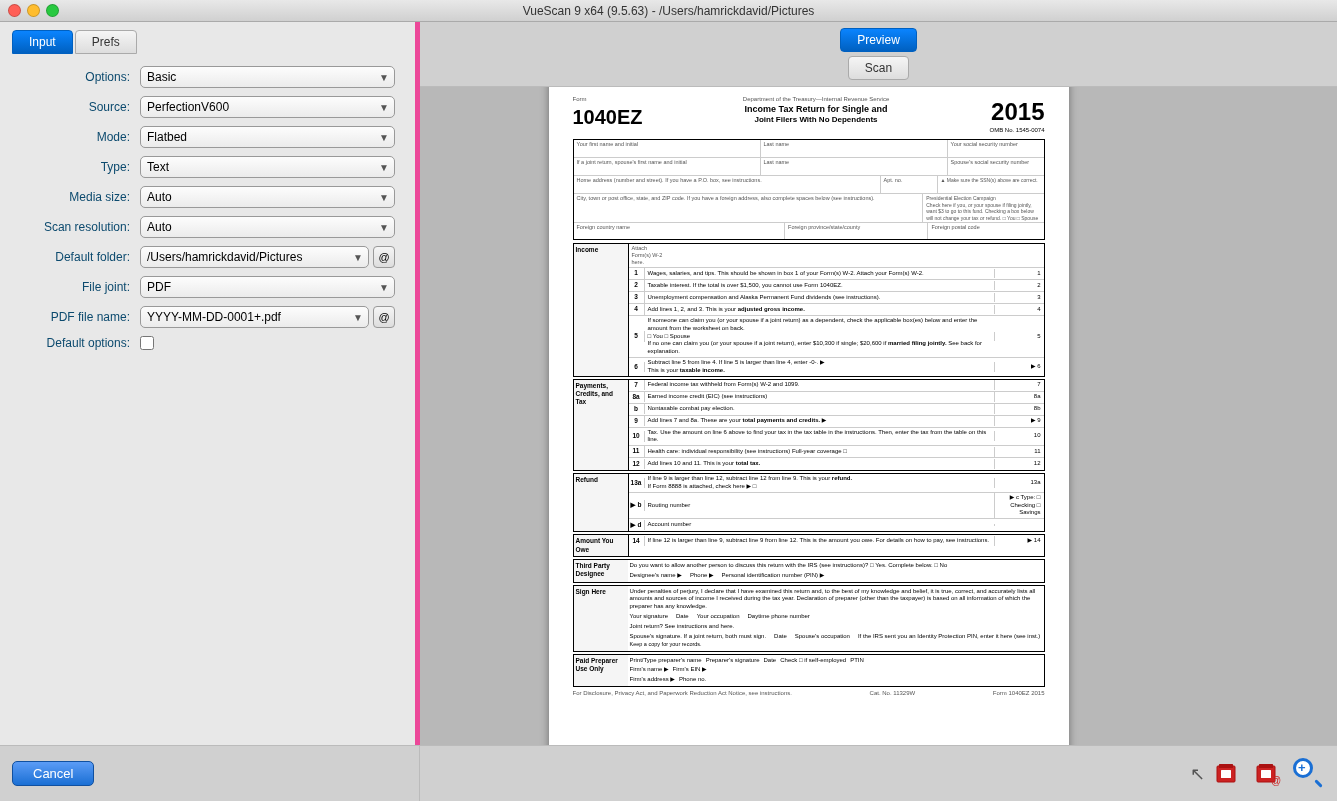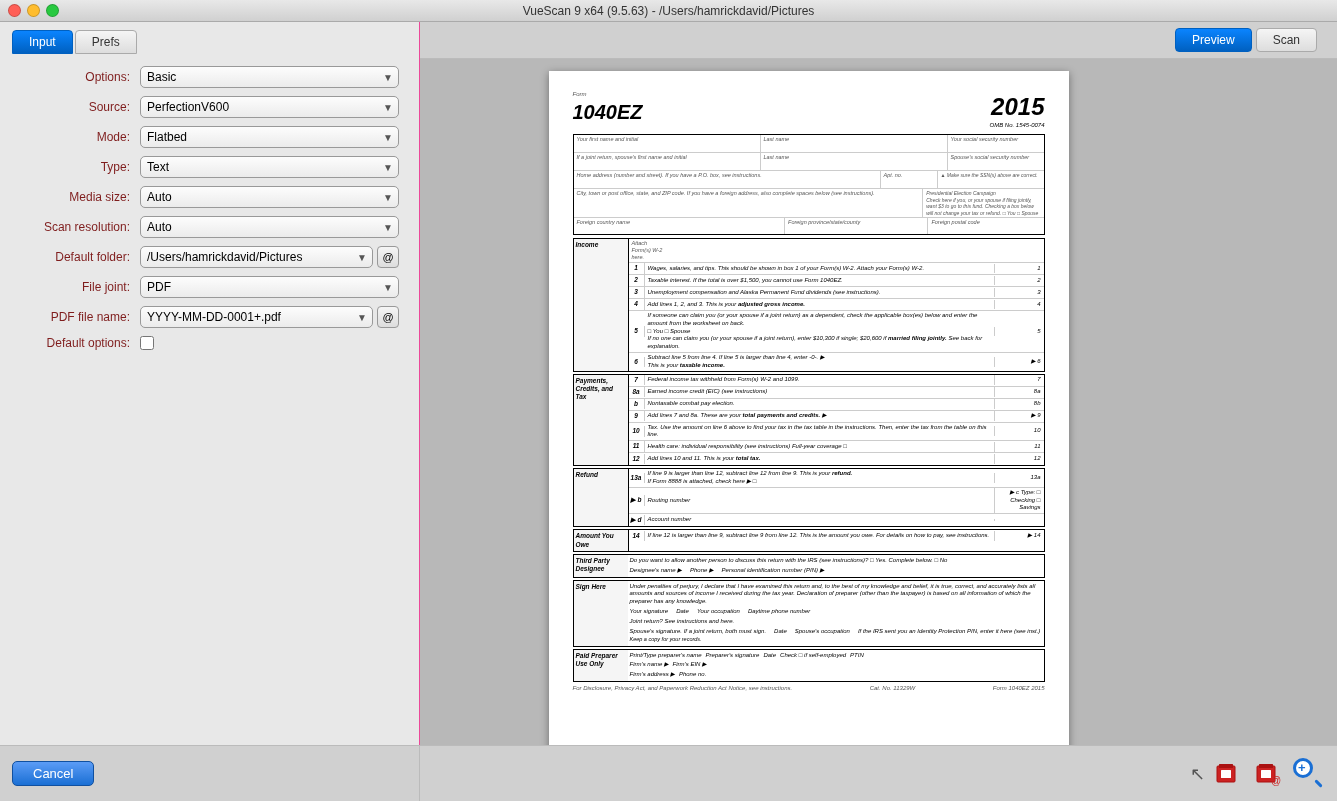--- a/index.html
+++ b/index.html
@@ -47,21 +47,21 @@
     
     .main-layout {
       display: flex;
       height: calc(801px - 22px - 28px - 28px);
     }
 
     
     .left-panel {
       width: 420px;
       background: #e8e8e8;
-      border-right: 1px solid #ec4899;
+      border-right: 5px solid #ec4899;
       display: flex;
       flex-direction: column;
       justify-content: flex-end;
     }
 
     .tab-bar {
       display: flex;
       padding: 8px 12px 0;
       gap: 2px;
     }
@@ -87,21 +87,21 @@
     .form-row {
       display: flex;
       align-items: center;
       margin-bottom: 8px;
     }
     .form-label {
       text-align: right;
       width: 120px;
       padding-right: 10px;
       font-size: 12px;
-      color: #7f1d1d;
+      color: #0c4a6e;
       flex-shrink: 0;
     }
     .form-control {
       flex: 1;
       display: flex;
       align-items: center;
     }
     .select-wrapper {
       flex: 1;
       position: relative;
@@ -174,48 +174,48 @@
     .right-panel {
       flex: 1;
       background: #b0b0b0;
       display: flex;
       flex-direction: column;
     }
     .preview-toolbar {
       display: flex;
       align-items: center;
       justify-content: flex-end;
-      padding: 6px 20px;
+      padding: 6px 0;
       background: #d0d0d0;
       border-bottom: 1px solid #bbb;
       gap: 4px;
+      flex-direction: column;
     }
     .preview-btn {
       padding: 4px 16px;
       font-size: 12px;
       border-radius: 4px;
       border: 1px solid #aaa;
       cursor: pointer;
       background: linear-gradient(to bottom, #f5f5f5, #ddd);
       color: #333;
     }
     .preview-btn.active {
       background: linear-gradient(to bottom, #0a84ff, #0060c0);
       color: white;
       border-color: #0060c0;
     }
     .preview-area {
       flex: 1;
       display: flex;
-      align-items: flex-start;
+      align-items: center;
       justify-content: center;
       padding: 12px;
       overflow: auto;
       background: #b8b8b8;
-      font-style: italic;
     }
     .document-preview {
       background: white;
       box-shadow: 0 2px 8px rgba(0,0,0,0.4);
       width: 520px;
       min-height: 680px;
       padding: 20px 24px;
       font-size: 6.5px;
       line-height: 1.3;
       position: relative;
@@ -473,20 +473,25 @@
     <div class="preview-area">
 
       <div style="width:60px; flex-shrink:0;"></div>
 
       <div class="document-preview">
 
         <div class="form-header">
           <div style="display:flex;flex-direction:column;align-items:flex-start;">
             <span style="font-size:6px;color:#555;">Form</span>
             <span style="font-size:20px;font-weight:bold;">1040EZ</span>
+          </div>
+          <div style="flex:1;text-align:center;padding:0 8px;">
+            <div style="font-size:6px;color:#555;">Department of the Treasury—Internal Revenue Service</div>
+            <div style="font-size:9px;font-weight:bold;">Income Tax Return for Single and</div>
+            <div style="font-size:8px;font-weight:bold;">Joint Filers With No Dependents</div>
           </div>
           <div style="display:flex;flex-direction:column;align-items:flex-end;">
             <span style="font-size:24px;font-weight:bold;">2015</span>
             <span style="font-size:6px;">OMB No. 1545-0074</span>
           </div>
         </div>
 
         <div style="border:1px solid #000;margin-top:3px;">
           <div style="display:flex;border-bottom:1px solid #ccc;">
             <div style="flex:2;border-right:1px solid #ccc;padding:1px 3px;">

